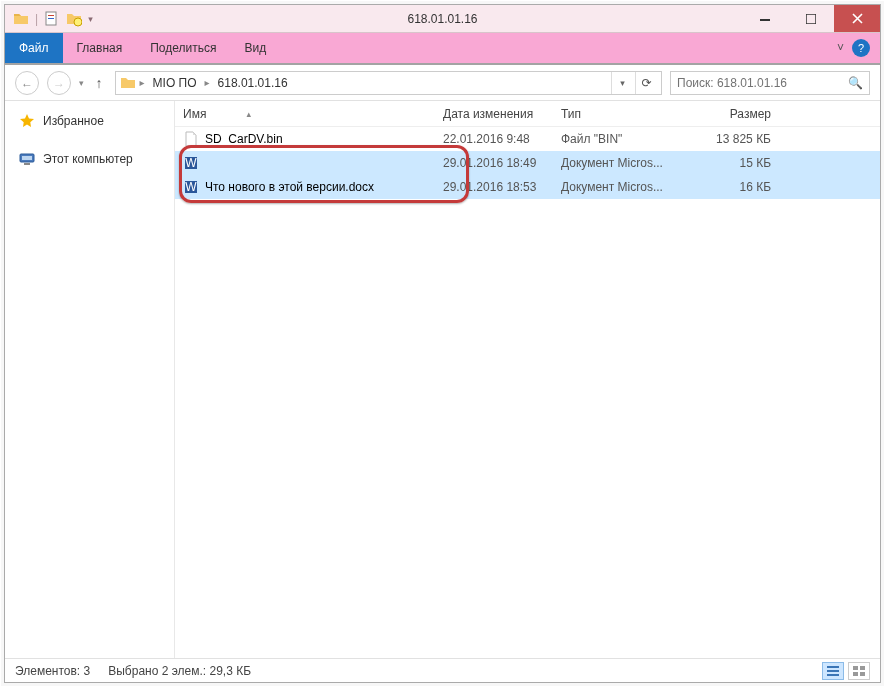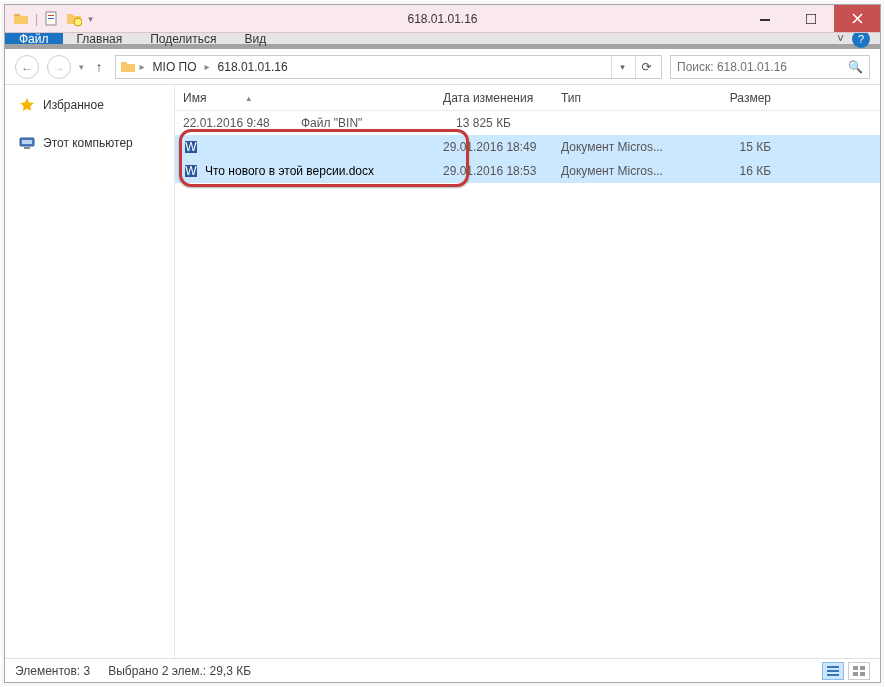--- a/index.html
+++ b/index.html
@@ -4,21 +4,21 @@
 <style>
 *{box-sizing:border-box;margin:0;padding:0;font-family:"Segoe UI",Tahoma,sans-serif;font-size:12px;}
 body{background:#fff;display:flex;justify-content:center;align-items:flex-start;padding:4px;}
 .window{width:877px;height:679px;border:1px solid #aaa;background:#fff;display:flex;flex-direction:column;box-shadow:0 0 0 3px rgba(0,0,0,0.03);}
 .titlebar{height:28px;background:#f9e9ee;display:flex;align-items:center;position:relative;border-bottom:1px solid #d8c5cb;}
 .titlebar .qat{display:flex;align-items:center;gap:6px;padding-left:8px;}
 .titlebar .title{position:absolute;left:0;right:0;text-align:center;font-size:12px;color:#333;pointer-events:none;}
 .winbtns{margin-left:auto;display:flex;height:100%;}
 .winbtn{width:46px;display:flex;align-items:center;justify-content:center;color:#333;}
 .winbtn.close{background:#c75050;color:#fff;width:46px;}
-.ribbon-tabs{height:16px;background:#e5e5e5;display:flex;align-items:stretch;border-bottom:5px solid #a3a3a3;}
+.ribbon-tabs{height:32px;background:#f9a8d4;display:flex;align-items:stretch;border-bottom:2px solid #a3a3a3;}
 .ribbon-tab{padding:0 14px;display:flex;align-items:center;color:#333;cursor:pointer;}
 .ribbon-tab.file{background:#1e74c4;color:#fff;font-size:12px;}
 .ribbon-right{margin-left:auto;display:flex;align-items:center;gap:8px;padding-right:10px;color:#1e74c4;}
 .help{width:18px;height:18px;border-radius:50%;background:#1e74c4;color:#fff;display:flex;align-items:center;justify-content:center;font-size:11px;}
 .navbar{height:36px;border-bottom:1px solid #e1e1e1;display:flex;align-items:center;padding:0 10px;gap:8px;}
 .navbtn{width:24px;height:24px;border:1px solid #ccc;border-radius:50%;display:flex;align-items:center;justify-content:center;color:#888;}
 .uparrow{color:#555;font-size:14px;padding:0 4px;}
 .addrbar{flex:1;height:24px;border:1px solid #ccc;display:flex;align-items:center;padding:0 4px;gap:4px;}
 .addrbar .crumb{padding:0 4px;display:flex;align-items:center;gap:4px;color:#333;}
 .addrbar .sep{color:#888;font-size:10px;}
@@ -171,20 +171,29 @@
             <span>Имя</span>
             <span style="color:#888;font-size:9px;">▴</span>
           </div>
       <div class="col date">Дата изменения</div>
       <div class="col type">Тип</div>
       <div class="col size">Размер</div>
     </div>
     <div class="rows">
 
       <div class="row">
+        <div class="cell name">
+              <span>
+                <svg class="ficon" viewBox="0 0 16 16">
+                  <path fill="#fff" stroke="#bbb" d="M3 1h7l3 3v11H3z"></path>
+                  <path fill="#ddd" d="M10 1v3h3z"></path>
+                </svg>
+              </span>
+              <span>SD_CarDV.bin</span>
+            </div>
         <div class="cell date">22.01.2016 9:48</div>
         <div class="cell type">Файл "BIN"</div>
         <div class="cell size">13 825 КБ</div>
       </div>
 
       <div class="row sel">
         <div class="cell name">
               <span>
                 <svg class="ficon" viewBox="0 0 16 16">
                   <rect x="2" y="2" width="12" height="12" fill="#2b579a"></rect>

